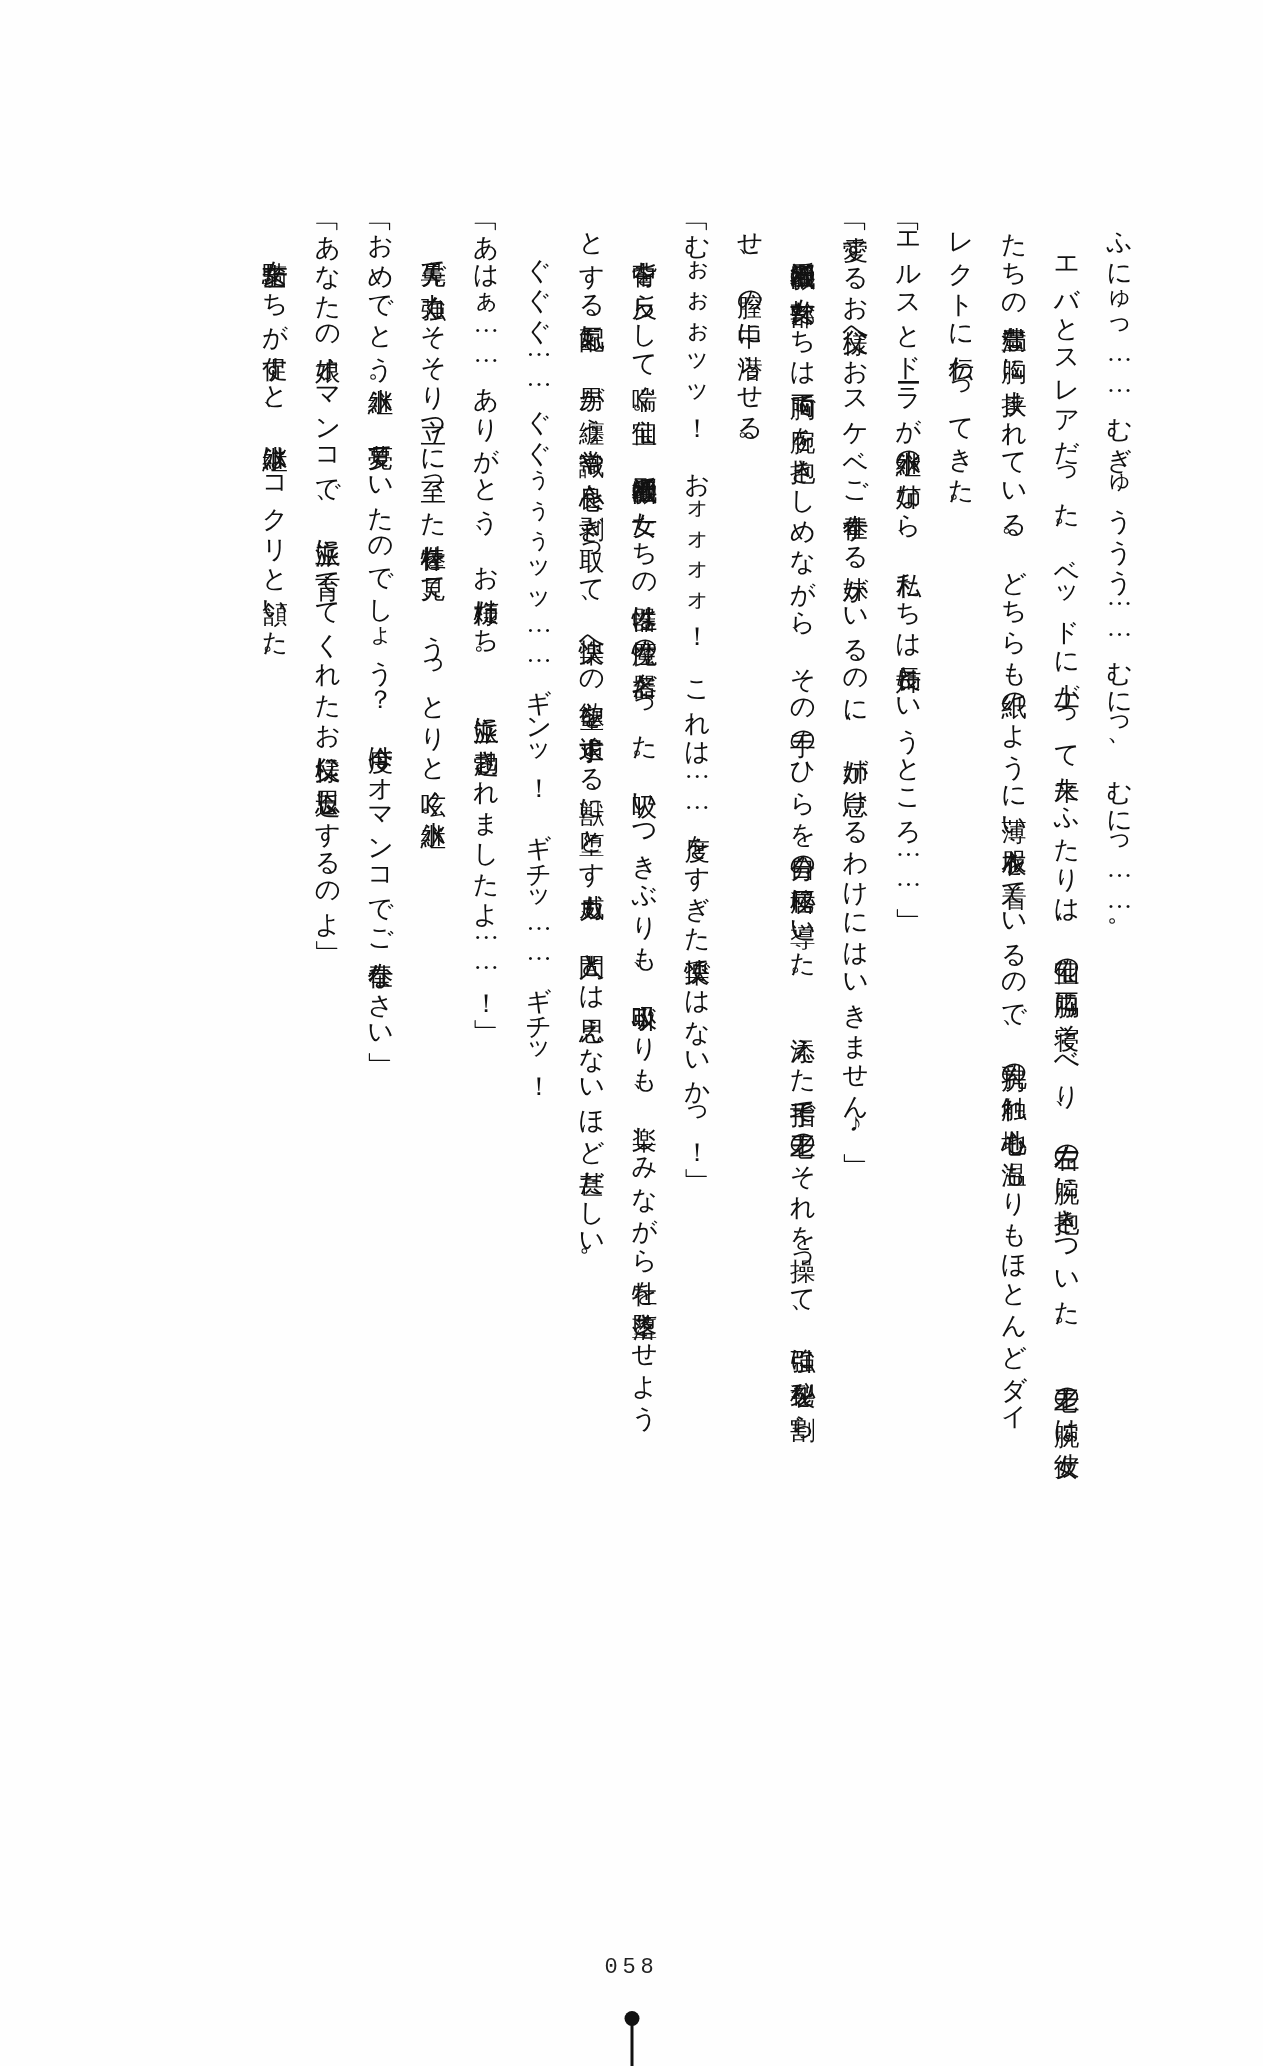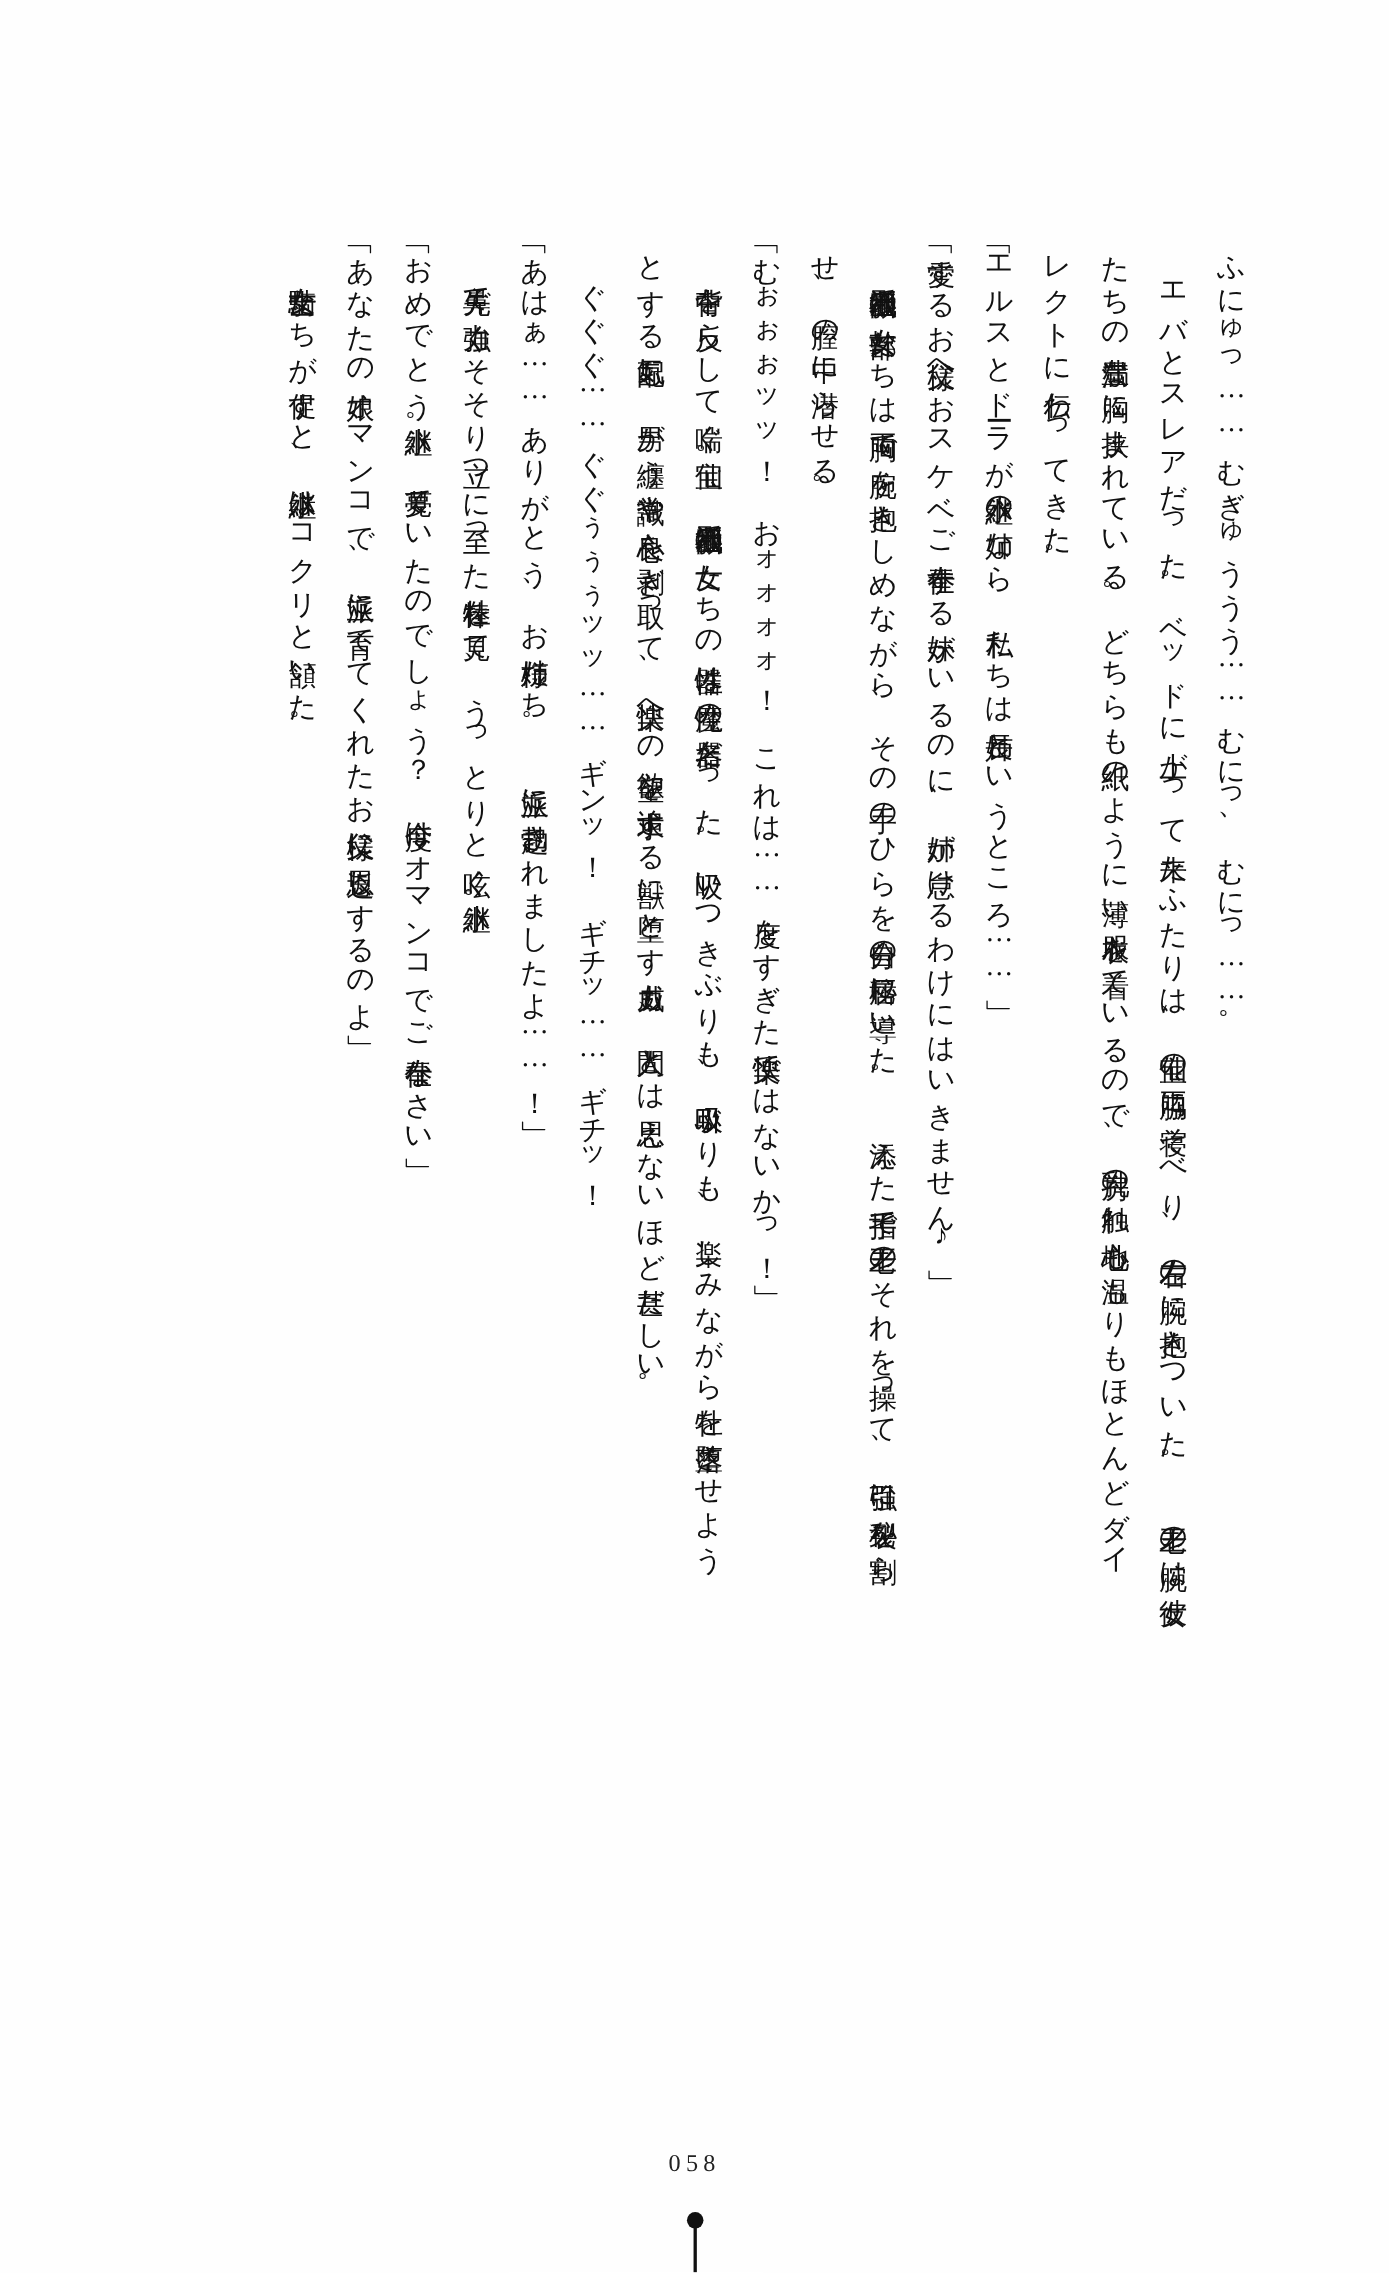--- a/index.html
+++ b/index.html
@@ -42,21 +42,21 @@
   }
   .page-number {
     position: absolute;
     left: 0;
     right: 0;
     bottom: 86px;
     text-align: center;
     font-size: 22px;
     letter-spacing: 0.22em;
     color: #222;
-    font-family: Liberation Serif, serif;
+    font-family: Liberation Mono, monospace;
   }
   .spine-mark {
     position: absolute;
     left: 50%;
     bottom: 0;
     transform: translateX(-50%);
     width: 3px;
     height: 42px;
     background: #111;
   }

